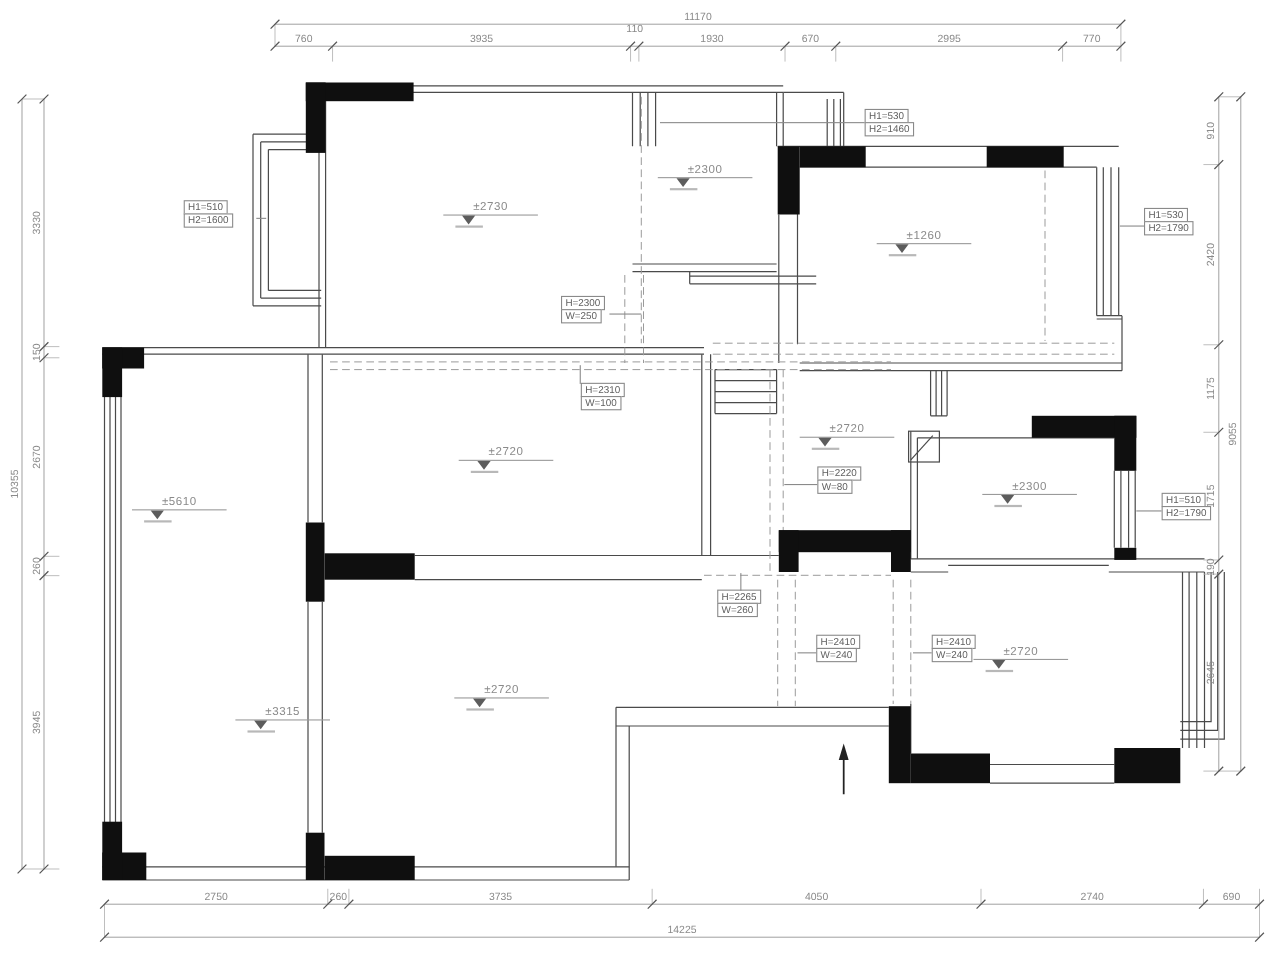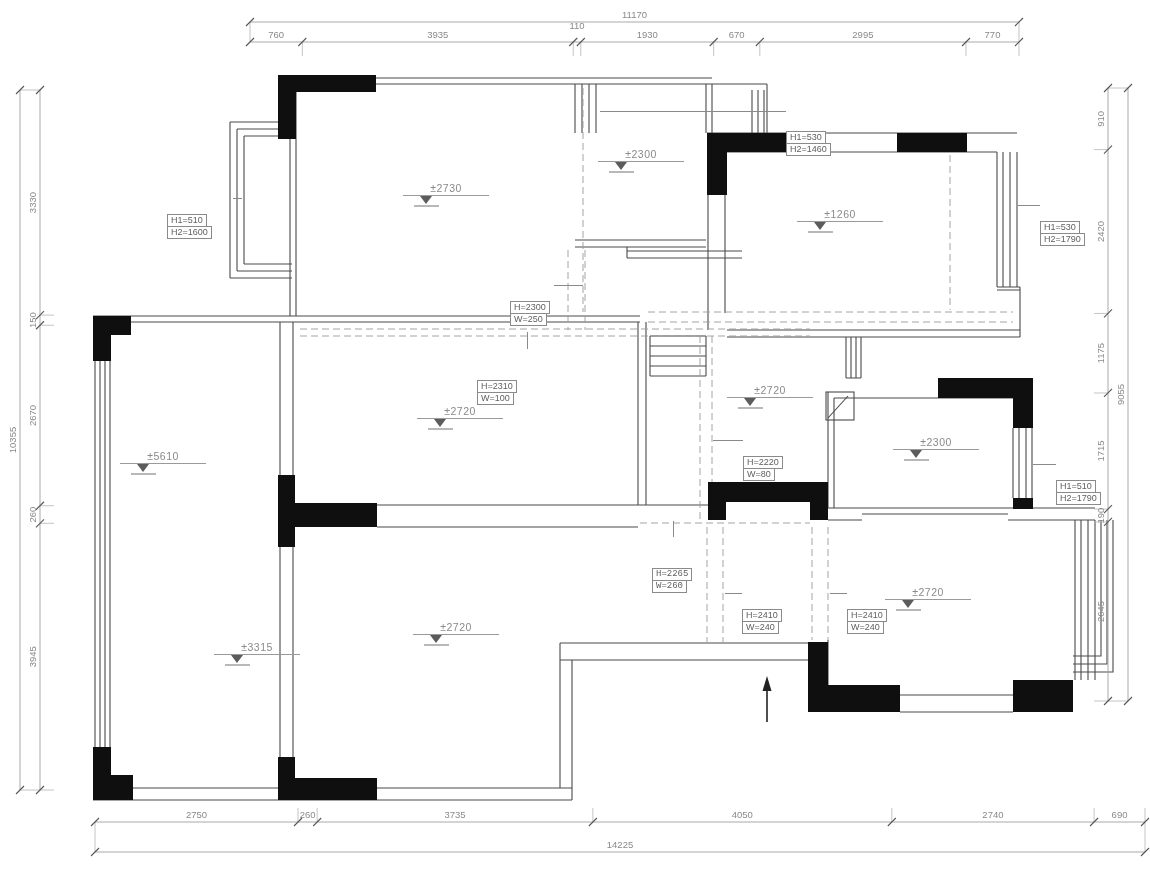--- a/index.html
+++ b/index.html
@@ -12,21 +12,21 @@
   #dims-layer text{font:9.5px "Liberation Sans",sans-serif;fill:var(--dimtext,#8a8a8a);}
   #dims-layer .dline{stroke:var(--dimline,#9a9a9a);stroke-width:0.9;}
   #dims-layer .tick{stroke:#555;stroke-width:1.1;}
   #dims-layer .ext{stroke:#b5b5b5;stroke-width:0.8;}
   .elev{position:absolute;width:86px;color:var(--dimtext,#8a8a8a);font:10.5px "Liberation Sans",sans-serif;
         text-align:center;letter-spacing:.5px;}
   .elev-line{height:1px;background:#9a9a9a;margin-top:1px;}
   .elev-tri{position:absolute;left:17px;top:14px;width:0;height:0;border-left:6px solid transparent;
             border-right:6px solid transparent;border-top:8px solid #5c5c5c;}
   .elev-bar{position:absolute;left:11px;top:23px;width:25px;height:2px;background:#b8b8b8;}
-  .llabel{position:absolute;font:9px "Liberation Sans",sans-serif;color:#5f5f5f;margin-top:32px;}
+  .llabel{position:absolute;font:9px "Liberation Sans",sans-serif;color:#5f5f5f;}
   .llrow{border:1px solid #8a8a8a;background:#fff;padding:0 3px;line-height:11px;
          white-space:nowrap;display:table;margin-top:-1px;}
   .lline{position:absolute;background:#8a8a8a;}
   #watermark{position:absolute;left:522px;top:392px;display:flex;align-items:flex-start;opacity:.9;}
   #wm-iconwrap{width:36px;text-align:center;}
   #wm-caption{font:4.5px "Liberation Sans",sans-serif;color:var(--gold,#c79f62);letter-spacing:.5px;margin-top:1px;}
   #wm-text{margin-left:7px;}
   #wm-zh{font:19px "Liberation Sans",sans-serif;color:var(--gold,#c79f62);letter-spacing:2.5px;font-weight:bold;}
   #wm-en{font:6.5px "Liberation Sans",sans-serif;color:#cfb astray;}
   #wm-en{font:6.5px "Liberation Sans",sans-serif;color:#ccae80;letter-spacing:1.3px;margin-top:3px;}
@@ -313,36 +313,36 @@
       <div class="llabel" style="left: 1040px; top: 190px;">
         <div class="llrow">H1=530</div>
         <div class="llrow">H2=1790</div>
       </div>
       <div class="lline" style="left: 1018px; top: 205px; width: 22px; height: 1px;"></div>
       <div class="llabel" style="left: 510px; top: 270px;">
         <div class="llrow">H=2300</div>
         <div class="llrow">W=250</div>
       </div>
       <div class="lline" style="left: 554px; top: 285px; width: 29px; height: 1px;"></div>
-      <div class="llabel" style="left: 477px; top: 349px;">
+      <div class="llabel" style="left: 528px; top: 349px;">
         <div class="llrow">H=2310</div>
         <div class="llrow">W=100</div>
       </div>
       <div class="lline" style="left: 527px; top: 332px; width: 1px; height: 17px;"></div>
       <div class="llabel" style="left: 743px; top: 425px;">
         <div class="llrow">H=2220</div>
         <div class="llrow">W=80</div>
       </div>
       <div class="lline" style="left: 713px; top: 440px; width: 30px; height: 1px;"></div>
       <div class="llabel" style="left: 1056px; top: 449px;">
         <div class="llrow">H1=510</div>
         <div class="llrow">H2=1790</div>
       </div>
       <div class="lline" style="left: 1033px; top: 464px; width: 23px; height: 1px;"></div>
-      <div class="llabel" style="left: 652px; top: 537px; font-family: Liberation Mono, monospace;">
+      <div class="llabel" style="left: 652px; top: 537px;">
         <div class="llrow">H=2265</div>
         <div class="llrow">W=260</div>
       </div>
       <div class="lline" style="left: 673px; top: 521px; width: 1px; height: 16px;"></div>
       <div class="llabel" style="left: 742px; top: 578px;">
         <div class="llrow">H=2410</div>
         <div class="llrow">W=240</div>
       </div>
       <div class="lline" style="left: 725px; top: 593px; width: 17px; height: 1px;"></div>
       <div class="llabel" style="left: 847px; top: 578px;">

